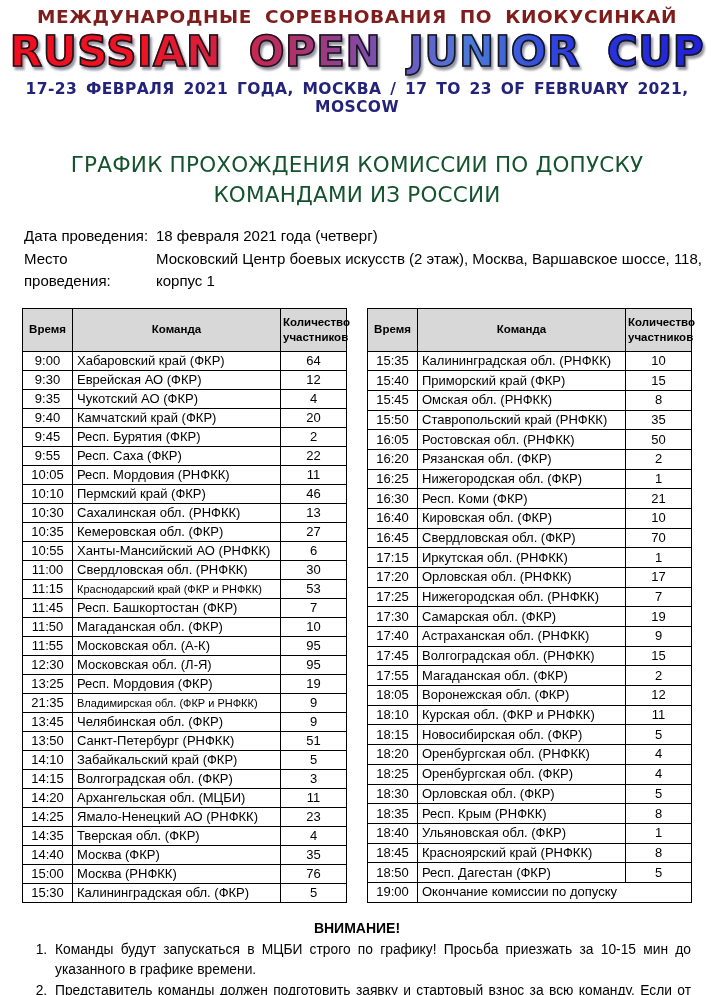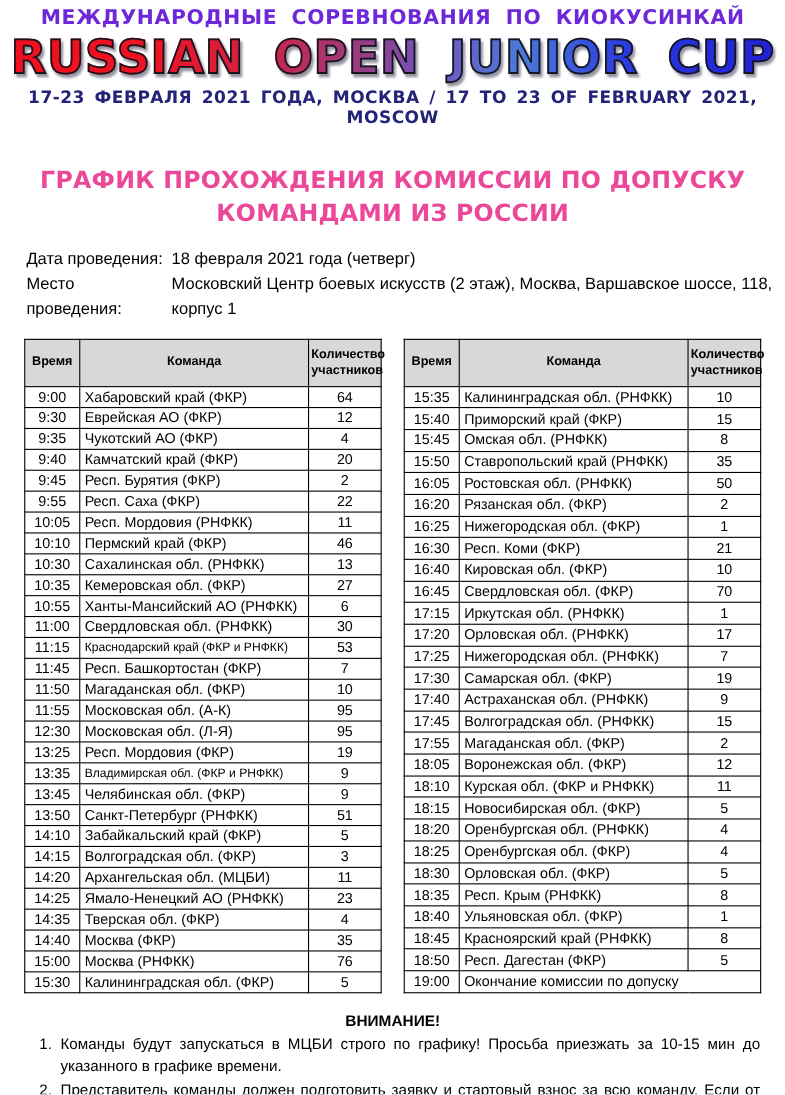--- a/index.html
+++ b/index.html
@@ -6,21 +6,21 @@
   .page{
     width:714px;height:995px;margin:0 auto;background:#ffffff;
     font-family:"Liberation Sans","DejaVu Sans",sans-serif;
     color:#000;overflow:hidden;position:relative;box-sizing:border-box;
     padding-top:6px;
   }
   
   .hdr-line1{
     text-align:center;font-family:"DejaVu Sans",sans-serif;
     font-weight:bold;font-size:18.5px;letter-spacing:.6px;
-    color:#6d28d9;word-spacing:6px;
+    color:#7f1d1d;word-spacing:6px;
   }
   .logo{
     text-align:center;font-family:"DejaVu Sans",sans-serif;
     font-weight:bold;font-size:42px;line-height:1.12;
     letter-spacing:.5px;word-spacing:12px;white-space:nowrap;
     background:linear-gradient(90deg,#f20d1d 0%,#ee1424 20%,#d02345 33%,#9c3a7e 45%,#6f55c0 55%,#4b7ad8 66%,#2a3ae0 80%,#1f1fd6 100%);
     -webkit-background-clip:text;background-clip:text;
     -webkit-text-fill-color:transparent;color:#c01830;
     -webkit-text-stroke:1.6px #16161c;
     filter:drop-shadow(2px 3px 1px rgba(20,20,50,.45));
@@ -28,22 +28,22 @@
   }
   .hdr-date{
     text-align:center;font-family:"DejaVu Sans",sans-serif;
     font-weight:bold;font-size:15.5px;letter-spacing:.4px;
     color:#232379;margin-top:5px;word-spacing:3px;
   }
   
   .doc-title{
     margin:34px 10px 0;text-align:center;
     font-family:"DejaVu Sans",sans-serif;
-    font-size:21.5px;font-weight:bold;line-height:1.38;
-    color:#ec4899;letter-spacing:.2px;
+    font-size:21.5px;font-weight:normal;line-height:1.38;
+    color:#14532d;letter-spacing:.2px;
   }
   
   .info{margin:16px 0 0 24px;font-size:15px;line-height:1.5;}
   .info-row{display:flex;}
   .info-label{width:132px;flex:0 0 132px;}
   .info-value{flex:1;}
   
   .tables{display:flex;justify-content:space-between;width:670px;margin:15px auto 0;}
   table.sched{border-collapse:collapse;width:324px;table-layout:fixed;}
   table.sched th,table.sched td{border:1px solid #000;box-sizing:border-box;}
@@ -192,21 +192,21 @@
             <td class="c-time">12:30</td>
             <td class="c-team">Московская обл. (Л-Я)</td>
             <td class="c-count">95</td>
           </tr>
           <tr>
             <td class="c-time">13:25</td>
             <td class="c-team">Респ. Мордовия (ФКР)</td>
             <td class="c-count">19</td>
           </tr>
           <tr>
-            <td class="c-time">13:35</td>
+            <td class="c-time">21:35</td>
             <td class="c-team sm">Владимирская обл. (ФКР и РНФКК)</td>
             <td class="c-count">9</td>
           </tr>
           <tr>
             <td class="c-time">13:45</td>
             <td class="c-team">Челябинская обл. (ФКР)</td>
             <td class="c-count">9</td>
           </tr>
           <tr>
             <td class="c-time">13:50</td>

